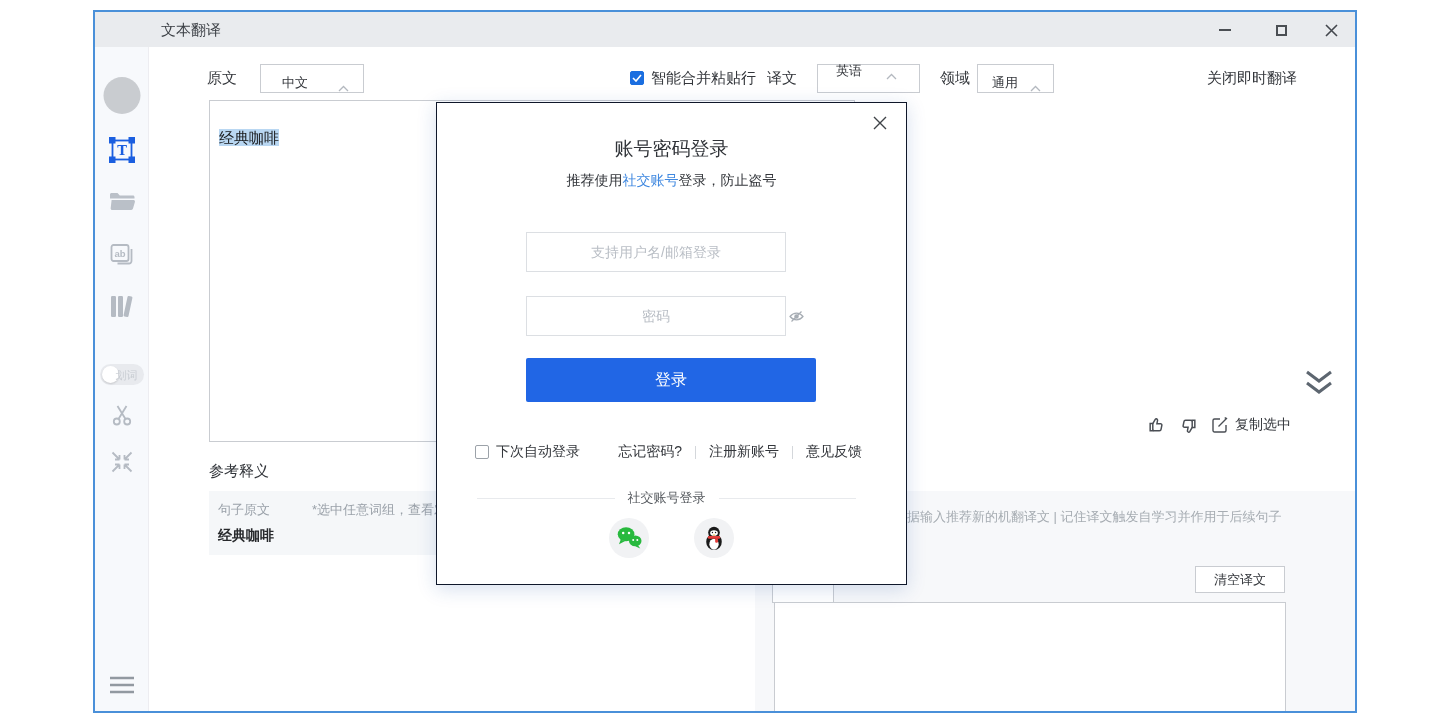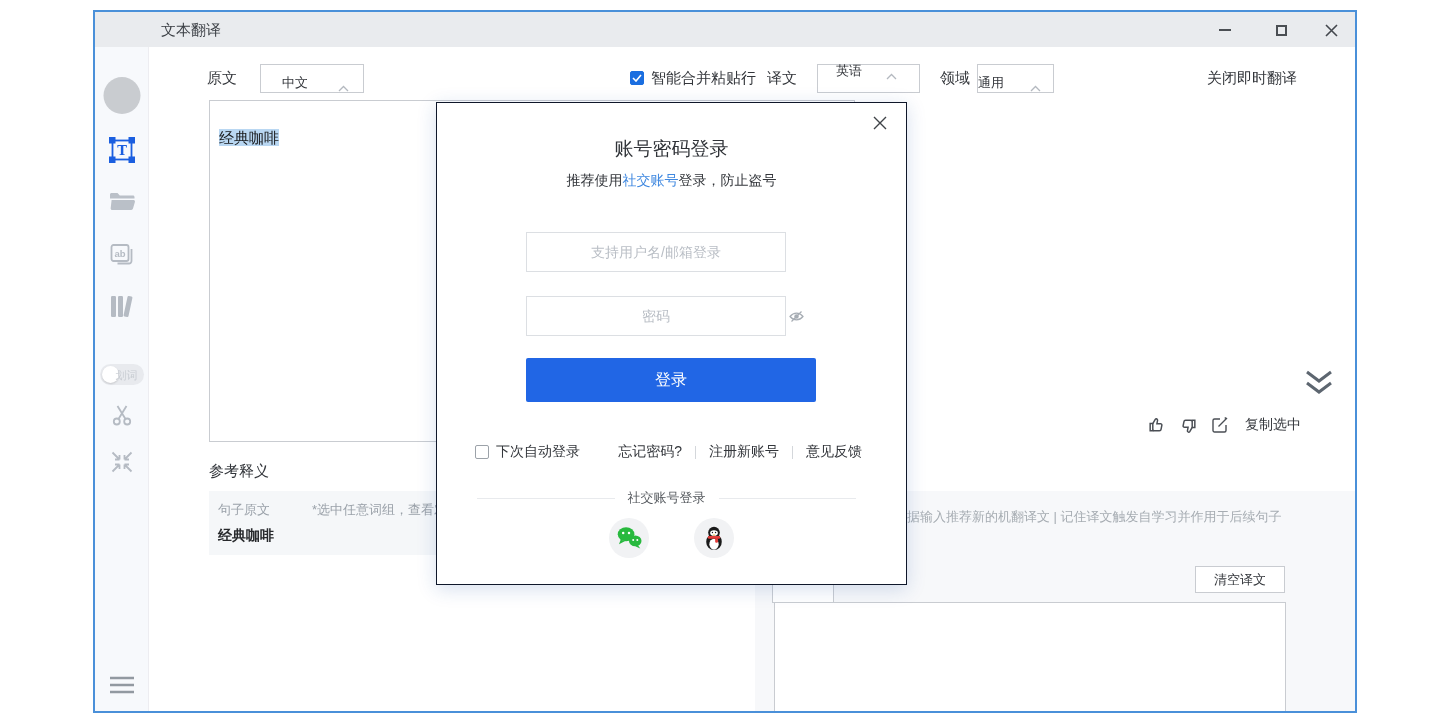--- a/index.html
+++ b/index.html
@@ -26,40 +26,40 @@
   .toggle { top:317px; width:44px; height:21px; border-radius:11px; background:#e8eaee; position:absolute; }
   .toggle .knob { position:absolute; left:2px; top:2px; width:17px; height:17px; border-radius:50%; background:#fff; box-shadow:0 1px 2px rgba(0,0,0,.15); }
   .toggle .tlabel { position:absolute; right:6px; top:50%; transform:translateY(-50%); font-size:11px; color:#c9cdd3; }
 
   
   .tb-label { position:absolute; top:51px; height:30px; line-height:30px; font-size:15px; color:#33363b; }
   .select { position:absolute; top:52px; height:29px; border:1px solid #c9ccd1; background:#fff;
     display:flex; align-items:flex-end; justify-content:space-between; cursor:pointer; font-size:13px; color:#33363b; }
   .sel-src { left:165px; width:104px; padding:0 14px 0 21px; }
   .sel-tgt { left:722px; width:103px; padding:0 22px 12px 18px; }
-  .sel-dom { left:882px; width:77px; padding:0 12px 0 0; }
+  .sel-dom { left:882px; width:77px; padding:0 12px 0 14px; }
   .checkbox { width:14px; height:14px; border:1px solid #9ca2a9; border-radius:2px; background:#fff;
     display:flex; align-items:center; justify-content:center; cursor:pointer; }
   .checkbox svg { display:none; }
   .checkbox.checked { background:var(--checkbox_blue,#1a6ee0); border-color:var(--checkbox_blue,#1a6ee0); }
   .checkbox.checked svg { display:block; }
   .cb-merge { position:absolute; left:535px; top:59px; }
   .merge-label { position:absolute; left:556px; top:51px; height:30px; line-height:30px; font-size:15px; color:#33363b; }
   .instant { position:absolute; left:1112px; top:51px; height:30px; line-height:30px; font-size:15px; color:#33363b; cursor:pointer; }
 
   
   .src-editor { position:absolute; left:114px; top:88px; width:646px; height:342px; background:#fff;
     border:1px solid #c9ccd1; padding:28px 9px; font-size:15px; color:#17181a; cursor:text; }
   .sel-text { background:var(--selection_blue,#b9d7f2); }
 
   
   .dbl-chevron { position:absolute; left:1208px; top:357px; cursor:pointer; }
   .act { position:absolute; cursor:pointer; }
   .act-up { left:1052px; top:403px; } .act-down { left:1084px; top:405px; }
-  .copy-btn { position:absolute; left:1116px; top:402px; display:flex; align-items:center; gap:16px; cursor:pointer; }
+  .copy-btn { position:absolute; left:1116px; top:402px; display:flex; align-items:center; gap:6px; cursor:pointer; }
   .copy-btn span { font-size:14px; color:#33363b; line-height:20px; }
 
   
   .right-panel-bg { position:absolute; left:660px; top:479px; width:600px; height:224px; background:#f7f8fa; }
   .ref-title { position:absolute; left:114px; top:450px; font-size:15px; color:#33363b;text-align:center; }
   .ref-block { position:absolute; left:114px; top:479px; width:546px; height:64px; background:#f5f7f9; }
   .ref-col { position:absolute; left:9px; top:10px; font-size:13px; color:#9aa1a9; }
   .ref-hint { position:absolute; left:103px; top:10px; font-size:13px; color:#9aa1a9; }
   .ref-sentence { position:absolute; left:9px; top:36px; font-size:14px; font-weight:600; color:#27292c; }
   .edit-hint { position:absolute; left:812px; top:496px; font-size:13px; color:#a6acb2; white-space:nowrap; }

